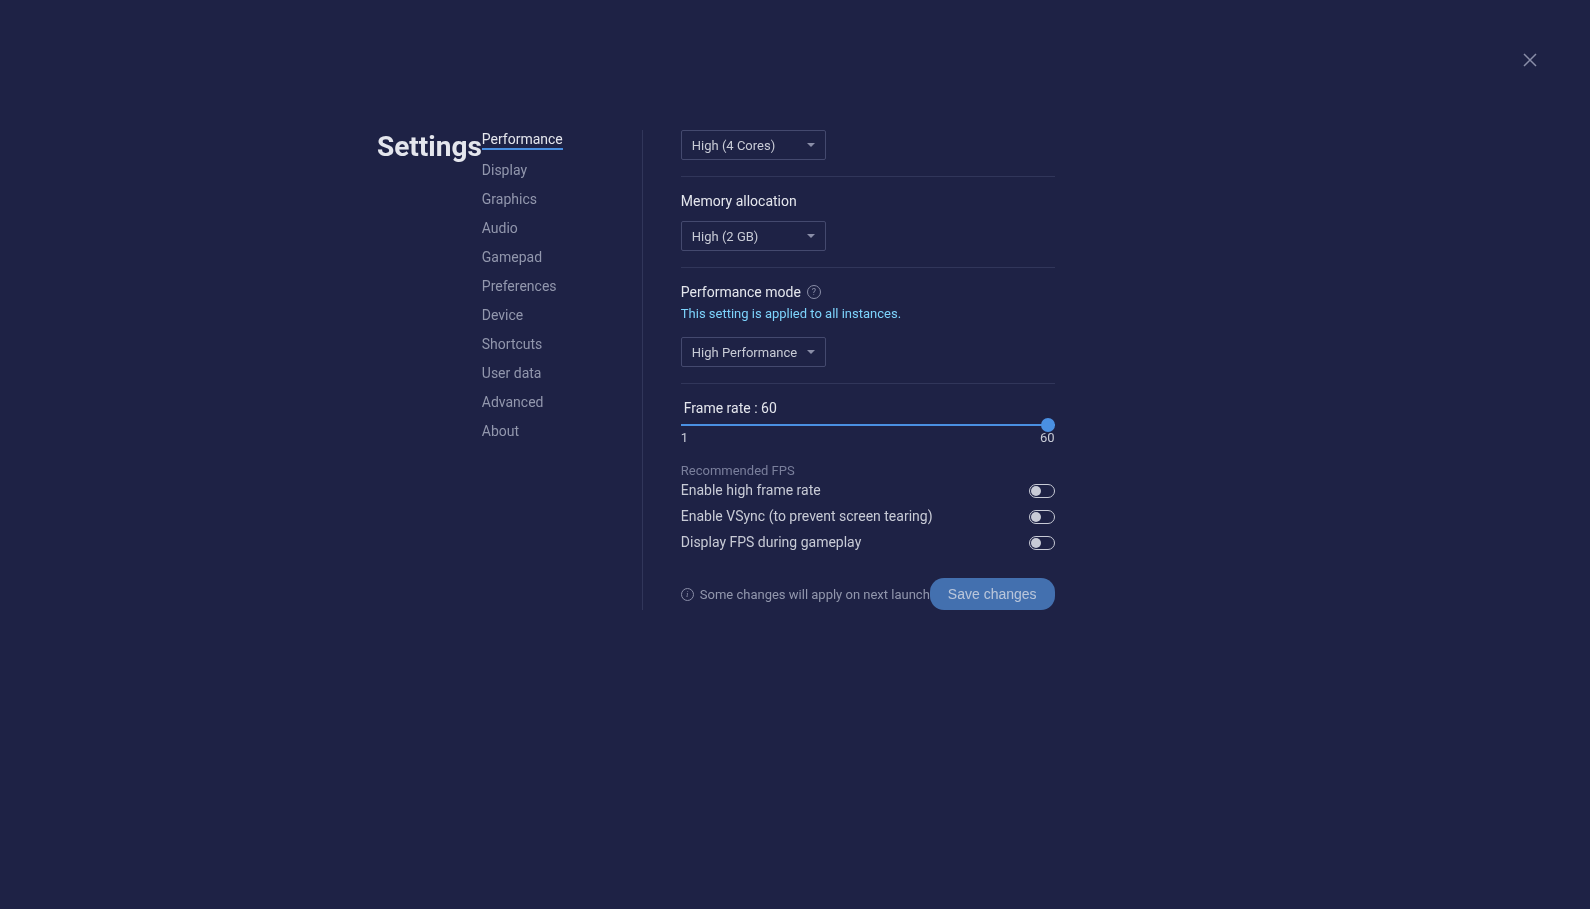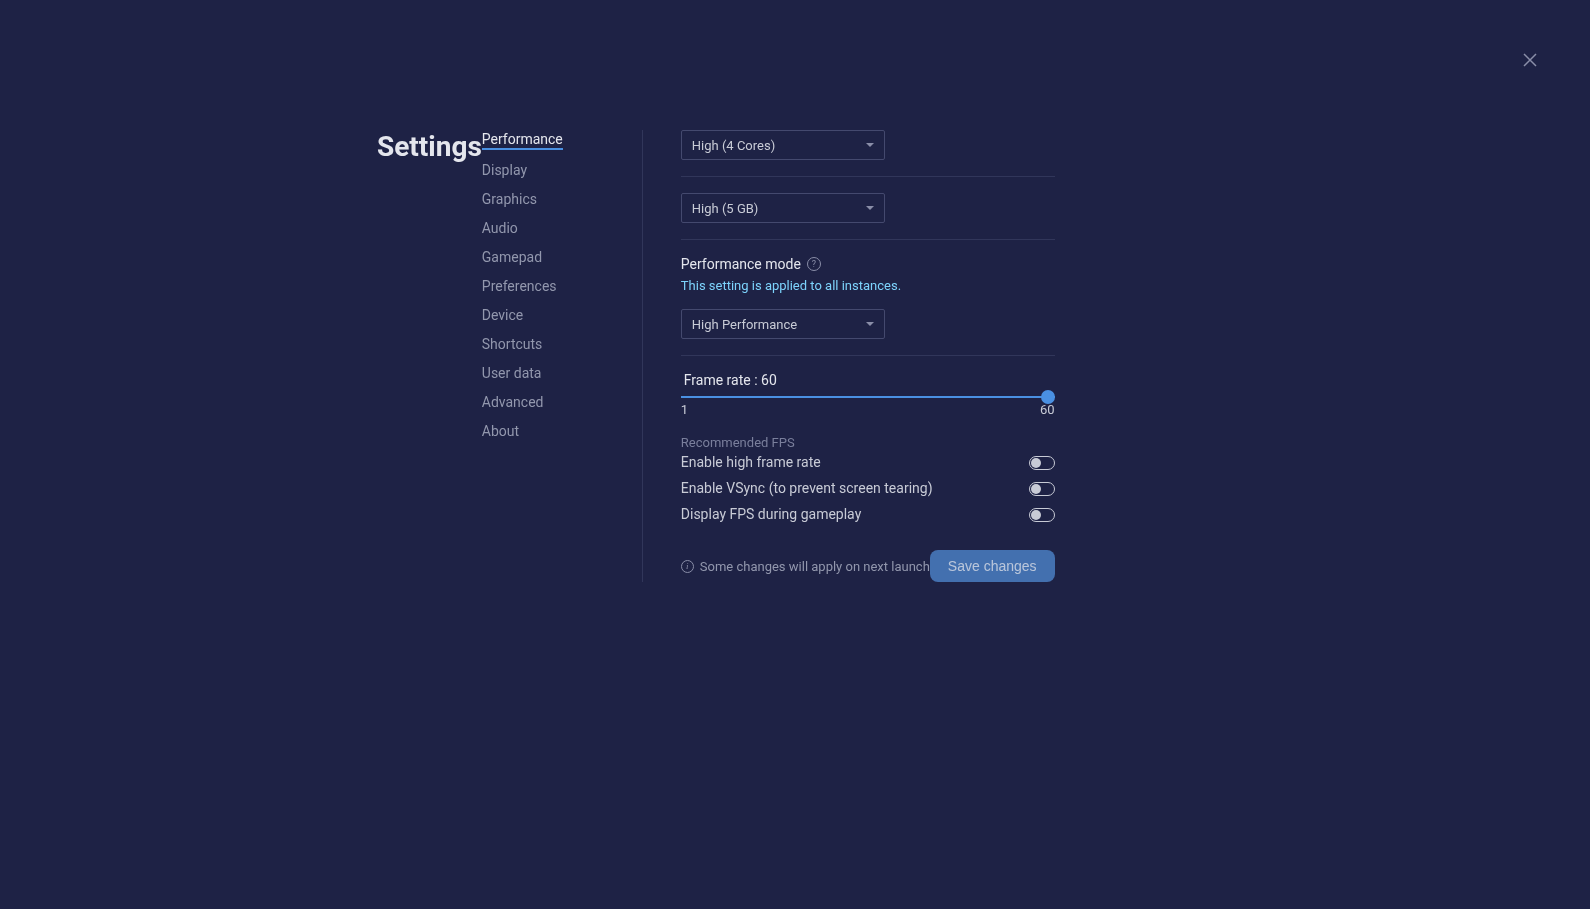--- a/index.html
+++ b/index.html
@@ -114,21 +114,21 @@
       border: 1px solid #8a8ea8;
       border-radius: 50%;
       display: inline-flex;
       align-items: center;
       justify-content: center;
       font-size: 9px;
       color: #8a8ea8;
     }
 
     .dropdown {
-      width: 204px;
+      width: 145px;
       height: 30px;
       background-color: transparent;
       border: 1px solid #44496e;
       border-radius: 2px;
       padding: 0 10px;
       display: flex;
       align-items: center;
       justify-content: space-between;
       cursor: pointer;
       font-size: 13px;
@@ -256,21 +256,21 @@
       font-family: Georgia, serif;
     }
 
     .save-btn {
       background-color: #4a7ec2;
       color: #d5e3f5;
       border: none;
       padding: 8px 18px;
       font-size: 14px;
       cursor: pointer;
-      border-radius: 8px;
+      border-radius: 14px;
       opacity: 0.85;
     }
   </style>
 </head>
 <body>
 
 <div class="close-btn">
   <svg viewBox="0 0 16 16" fill="none">
     <path d="M2 2 L14 14 M14 2 L2 14"></path>
   </svg>
@@ -296,22 +296,23 @@
 
     <div class="main">
       <div class="setting-group">
         <div class="dropdown">
           <span>High (4 Cores)</span>
           <span class="dropdown-arrow"></span>
         </div>
       </div>
 
       <div class="setting-group">
+        <div class="setting-label">Memory allocation</div>
         <div class="dropdown">
-          <span>High (5 GB)</span>
+          <span>High (2 GB)</span>
           <span class="dropdown-arrow"></span>
         </div>
       </div>
 
       <div class="setting-group">
         <div class="setting-label">
           <span>Performance mode</span>
           <span class="help-icon">?</span>
         </div>
         <div class="setting-description">This setting is applied to all instances.</div>

